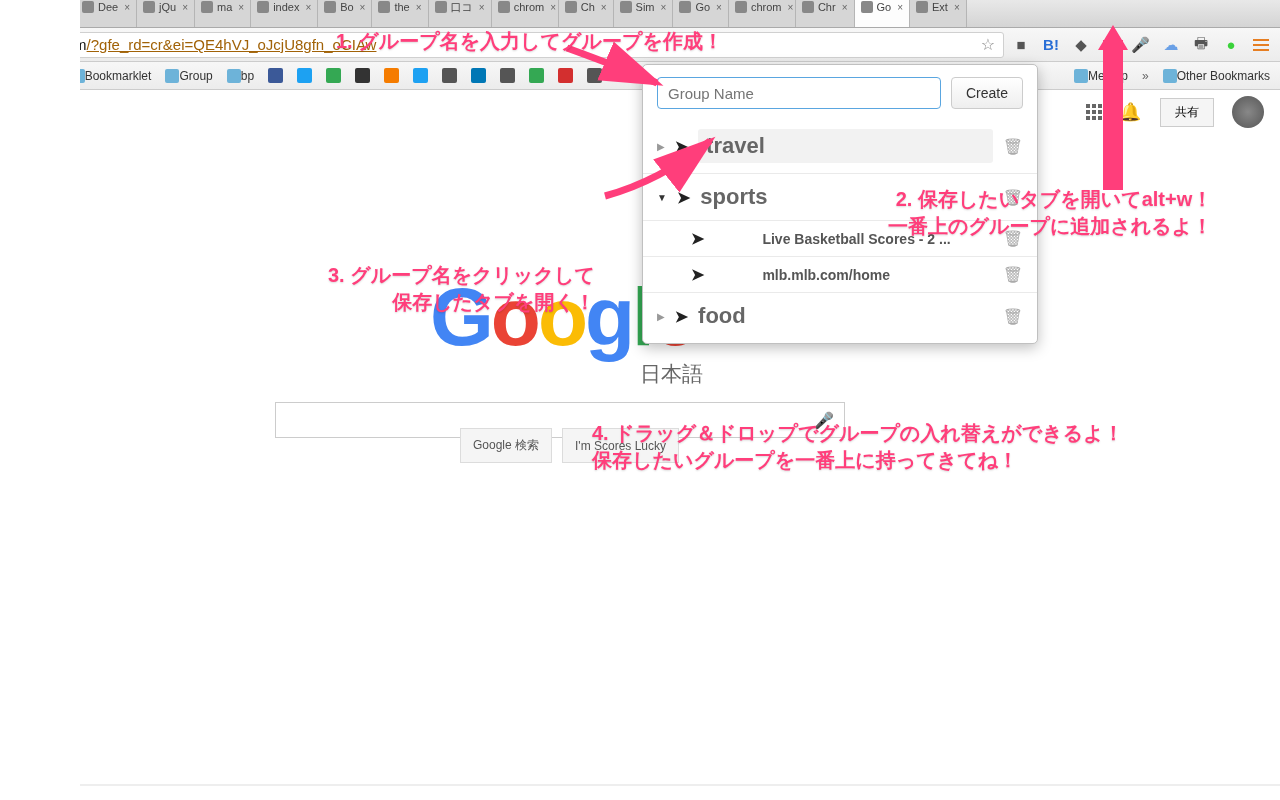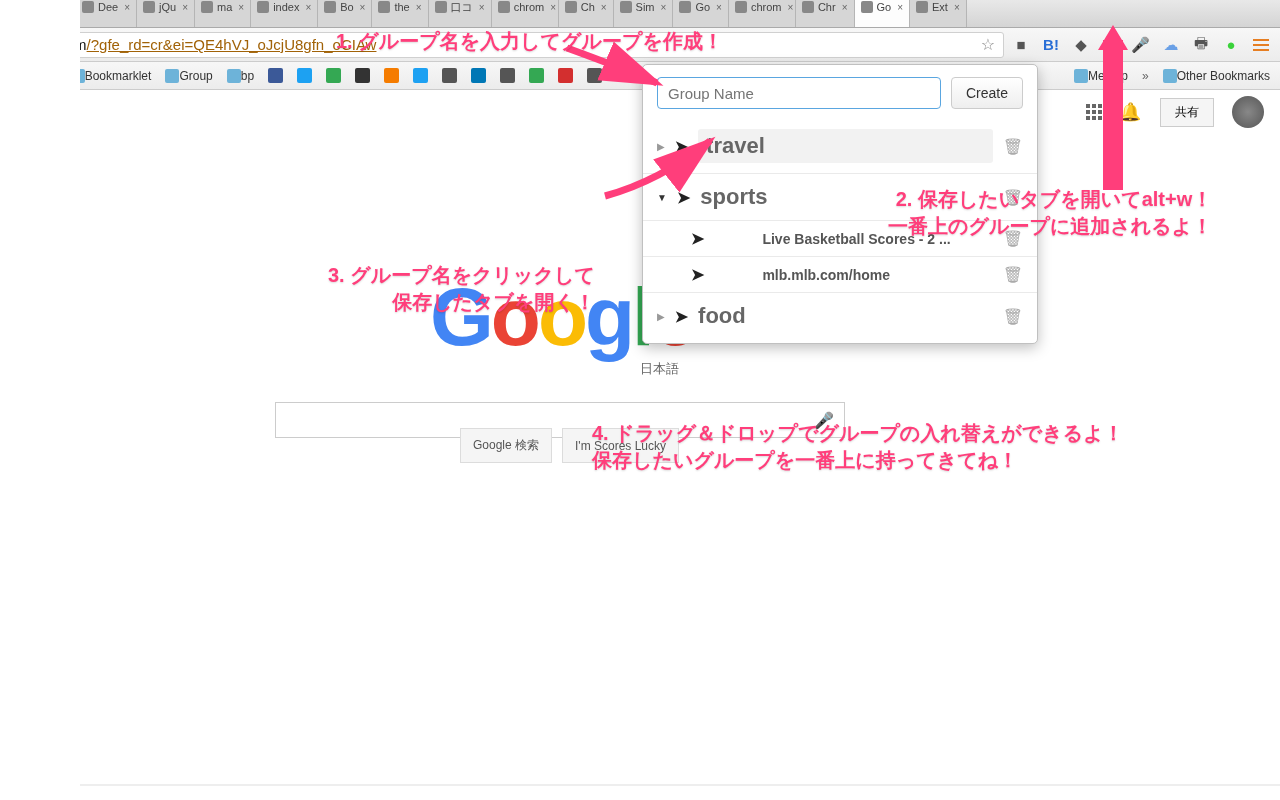--- a/index.html
+++ b/index.html
@@ -33,21 +33,21 @@
 
 
 .gtopbar { position: absolute; top: 96px; right: 16px; display: flex; align-items: center; gap: 18px; font-size: 13px; color: #555; }
 .apps-grid { display: grid; grid-template-columns: repeat(3,4px); grid-template-rows: repeat(3,4px); gap: 2px; }
 .apps-grid div { background: #666; }
 .share-btn { border: 1px solid #ccc; padding: 5px 14px; background: #f5f5f5; font-size: 12px; }
 .avatar { width: 32px; height: 32px; border-radius: 50%; background: radial-gradient(#888,#555); }
 
 .glogo { position: absolute; top: 270px; left: 430px; font-size: 82px; font-weight: bold; letter-spacing: -3px; }
 .glogo span:nth-child(1){color:#4285F4}.glogo span:nth-child(2){color:#EA4335}.glogo span:nth-child(3){color:#FBBC05}.glogo span:nth-child(4){color:#4285F4}.glogo span:nth-child(5){color:#34A853}.glogo span:nth-child(6){color:#EA4335}
-.jplabel { position: absolute; top: 360px; left: 640px; font-size: 13px; color: #666; }
+.jplabel { position: absolute; top: 360px; left: 640px; font-size: 21px; color: #666; }
 .searchbox { position: absolute; top: 402px; left: 275px; width: 570px; height: 36px; border: 1px solid #ccc; background: #fff; display:flex; align-items:center; justify-content:flex-end; padding:0 10px;}
 .mic { color: #888; font-size: 16px; }
 .gbtns { position: absolute; top: 428px; left: 460px; display: flex; gap: 10px; }
 .gbtns button { background: #f5f5f5; border: 1px solid #dcdcdc; color: #555; font-size: 12px; padding: 8px 12px; }
 
 
 .popup { position: absolute; top: 64px; left: 642px; width: 396px; background: #fff; border: 1px solid #c0c0c0; border-radius: 5px; box-shadow: 0 4px 14px rgba(0,0,0,0.25); padding: 8px 0 4px 0; z-index: 20; }
 .popup .head { display: flex; gap: 10px; padding: 4px 14px 10px 14px; }
 .gname-input { flex: 1; border: 1px solid #5aa6e0; border-radius: 4px; height: 32px; font-size: 15px; color: #999; padding: 0 10px; outline: none; }
 .create-btn { border: 1px solid #ccc; background: linear-gradient(#fff,#eee); border-radius: 4px; padding: 0 14px; font-size: 14px; color: #333; }

